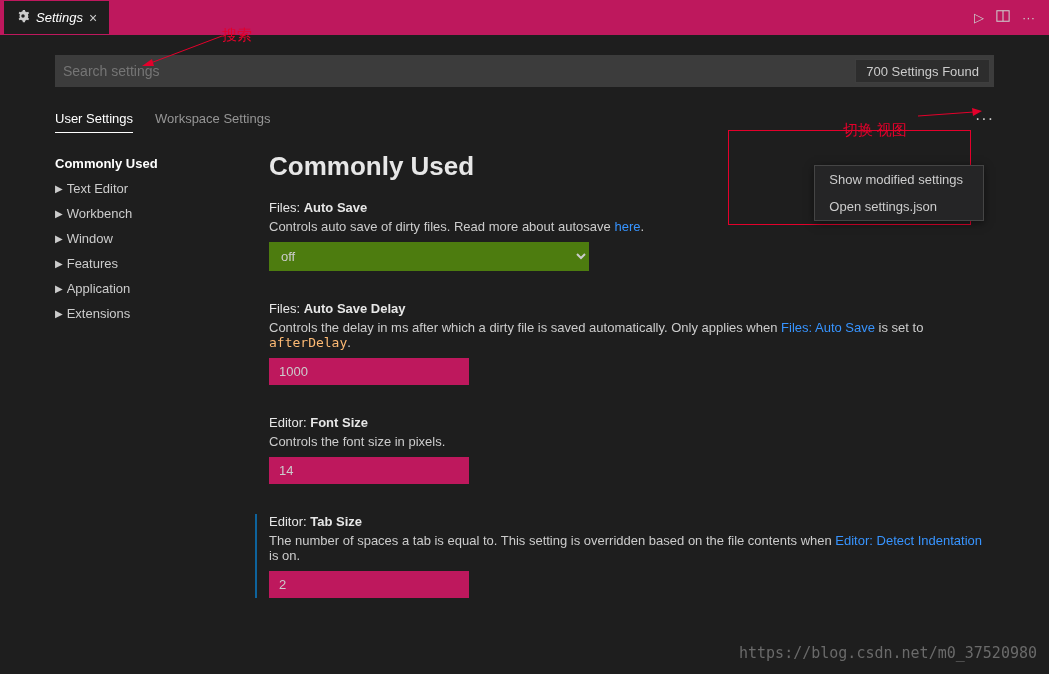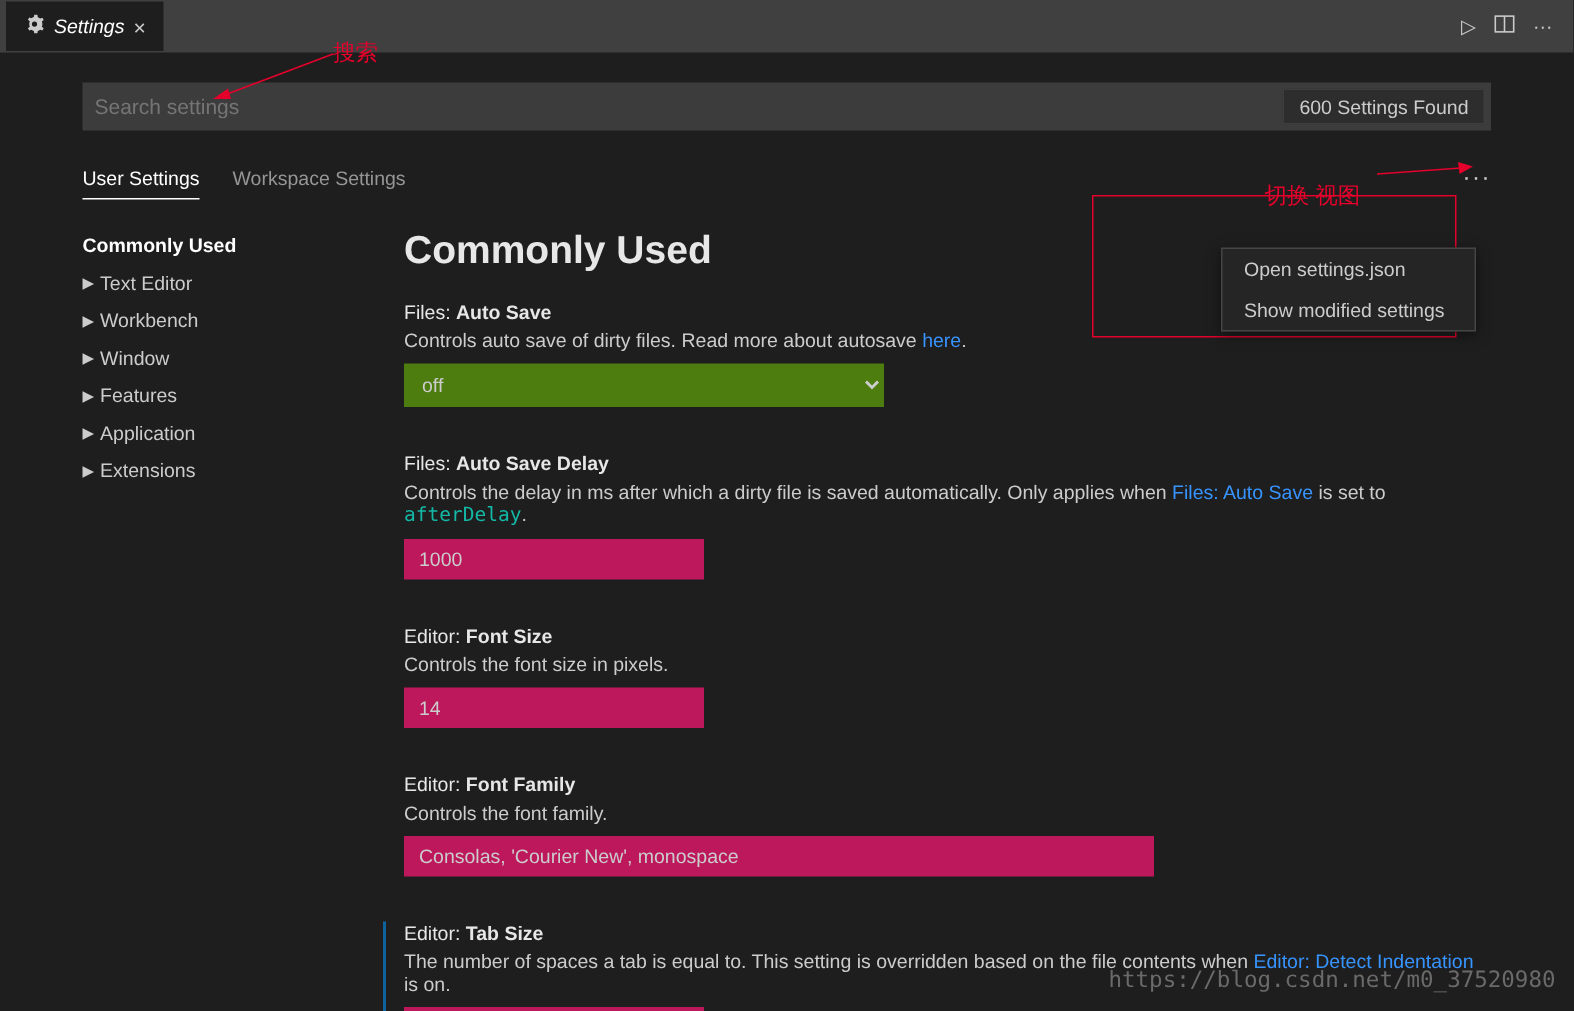--- a/index.html
+++ b/index.html
@@ -1,17 +1,17 @@
 <!DOCTYPE html>
 <html><head>
 <meta charset="utf-8">
 <style>
 *{box-sizing:border-box;margin:0;padding:0}
 body{font-family:-apple-system,"Segoe UI",sans-serif;background:#1e1e1e;color:#ccc;width:1049px;height:674px;overflow:hidden;font-size:13px}
-.titlebar{display:flex;align-items:center;height:35px;background:#404040;padding:0 4px;justify-content:space-between}
+.titlebar{display:flex;align-items:center;height:35px;background:#be185d;padding:0 4px;justify-content:space-between}
 .tl{display:flex;align-items:center}
 .tab{display:flex;align-items:center;gap:6px;background:#1e1e1e;padding:8px 12px;color:#fff;font-style:italic}
 .tab-close{color:#ccc;font-style:normal;cursor:pointer;font-size:14px}
 .tr{display:flex;align-items:center;gap:12px;padding-right:10px}
 .tr span{color:#ccc;cursor:pointer}
 .main{padding:20px 55px 0 55px;height:639px;overflow:hidden;position:relative}
 .search{width:100%;background:#3c3c3c;border:none;color:#ccc;padding:8px 8px;font-size:14px;outline:none}
 .search-wrap{position:relative;display:flex}
 .found{position:absolute;right:4px;top:4px;bottom:4px;background:#2d2d2d;border:1px solid #3e3e3e;padding:3px 10px;color:#ccc;font-size:13px;display:flex;align-items:center}
 .tabs-row{display:flex;align-items:center;margin-top:18px;justify-content:space-between}
@@ -26,21 +26,21 @@
 .chev{font-size:10px;color:#ccc}
 .content{flex:1;padding-left:16px;overflow-y:auto}
 h1{color:#e7e7e7;font-size:26px;font-weight:600;margin-bottom:18px}
 .setting{margin-bottom:30px}
 .setting.mod{border-left:2px solid #0e639c;padding-left:12px;margin-left:-14px}
 .s-title{color:#e7e7e7;font-size:13px;margin-bottom:4px}
 .s-title .cat{font-weight:400}
 .s-title .name{font-weight:600}
 .s-desc{color:#ccc;font-size:13px;margin-bottom:8px}
 .link{color:#3794ff;cursor:pointer}
-.code{font-family:Consolas,monospace;color:#14b8a6}
+.code{font-family:Consolas,monospace;color:#fdba74}
 select{background:#4d7c0f;border:none;color:#ccc;padding:6px 8px;font-size:13px;width:320px}
 input.num,input.txt{background:#be185d;border:none;color:#ccc;padding:6px 10px;font-size:13px}
 input.num{width:200px}
 input.txt{width:500px}
 .menu{position:absolute;right:65px;top:130px;background:#252526;border:1px solid #454545;box-shadow:0 2px 8px rgba(0,0,0,.5);z-index:10}
 .menu div{padding:6px 20px 6px 14px;color:#ccc;cursor:pointer;font-size:13px}
 .ann{position:absolute;color:#e4002b;font-size:15px;font-family:Liberation Serif, serif;pointer-events:none;z-index:5}
 .arrow{position:absolute;pointer-events:none;z-index:5}
 .redbox{position:absolute;border:1px solid #e4002b;pointer-events:none;z-index:4}
 .wm{position:absolute;right:12px;bottom:12px;color:#6a6a6a;font-family:Consolas,monospace;font-size:15px;pointer-events:none}
@@ -67,21 +67,21 @@
           <rect x="1" y="2" width="14" height="12" fill="none" stroke="#ccc" stroke-width="1.2"></rect>
           <line x1="8" y1="2" x2="8" y2="14" stroke="#ccc" stroke-width="1.2"></line>
         </svg></span>
     <span>···</span>
   </div>
 </div>
 
 <div class="main">
   <div class="search-wrap">
     <input class="search" placeholder="Search settings" style="">
-    <div class="found">600 Settings Found</div>
+    <div class="found">700 Settings Found</div>
   </div>
 
   <div class="tabs-row">
     <div class="tabs">
       <div class="tabrow-item active">User Settings</div>
       <div class="tabrow-item">Workspace Settings</div>
     </div>
     <div class="more">···</div>
   </div>
 
@@ -130,37 +130,32 @@
         <div class="s-desc"><span>Controls the delay in ms after which a dirty file is saved automatically. Only applies when </span><span class="link">Files: Auto Save</span><span> is set to </span><span class="code">afterDelay</span><span>.</span></div>
         <input class="num" value="1000" style="">
       </div>
 
       <div class="setting">
         <div class="s-title"><span class="cat">Editor:</span> <span class="name">Font Size</span></div>
         <div class="s-desc">Controls the font size in pixels.</div>
         <input class="num" value="14" style="">
       </div>
 
-      <div class="setting">
-        <div class="s-title"><span class="cat">Editor:</span> <span class="name">Font Family</span></div>
-        <div class="s-desc">Controls the font family.</div>
-        <input class="txt" value="Consolas, 'Courier New', monospace" style="">
-      </div>
 
       <div class="setting mod">
         <div class="s-title"><span class="cat">Editor:</span> <span class="name">Tab Size</span></div>
         <div class="s-desc"><span>The number of spaces a tab is equal to. This setting is overridden based on the file contents when </span><span class="link">Editor: Detect Indentation</span><span> is on.</span></div>
         <input class="num" value="2" style="">
       </div>
     </div>
   </div>
 
   <div class="menu">
+    <div>Show modified settings</div>
     <div>Open settings.json</div>
-    <div>Show modified settings</div>
   </div>
 
   <div class="redbox" style="left:728px;top:95px;width:243px;height:95px"></div>
 </div>
 
 <div class="ann" style="left:222px;top:26px">搜索</div>
 <div class="ann" style="left:843px;top:121px">切换 视图</div>
 
 <svg class="arrow" style="left:140px;top:34px" width="85" height="34">
     <line x1="82" y1="2" x2="8" y2="30" stroke="#e4002b" stroke-width="1"></line>

